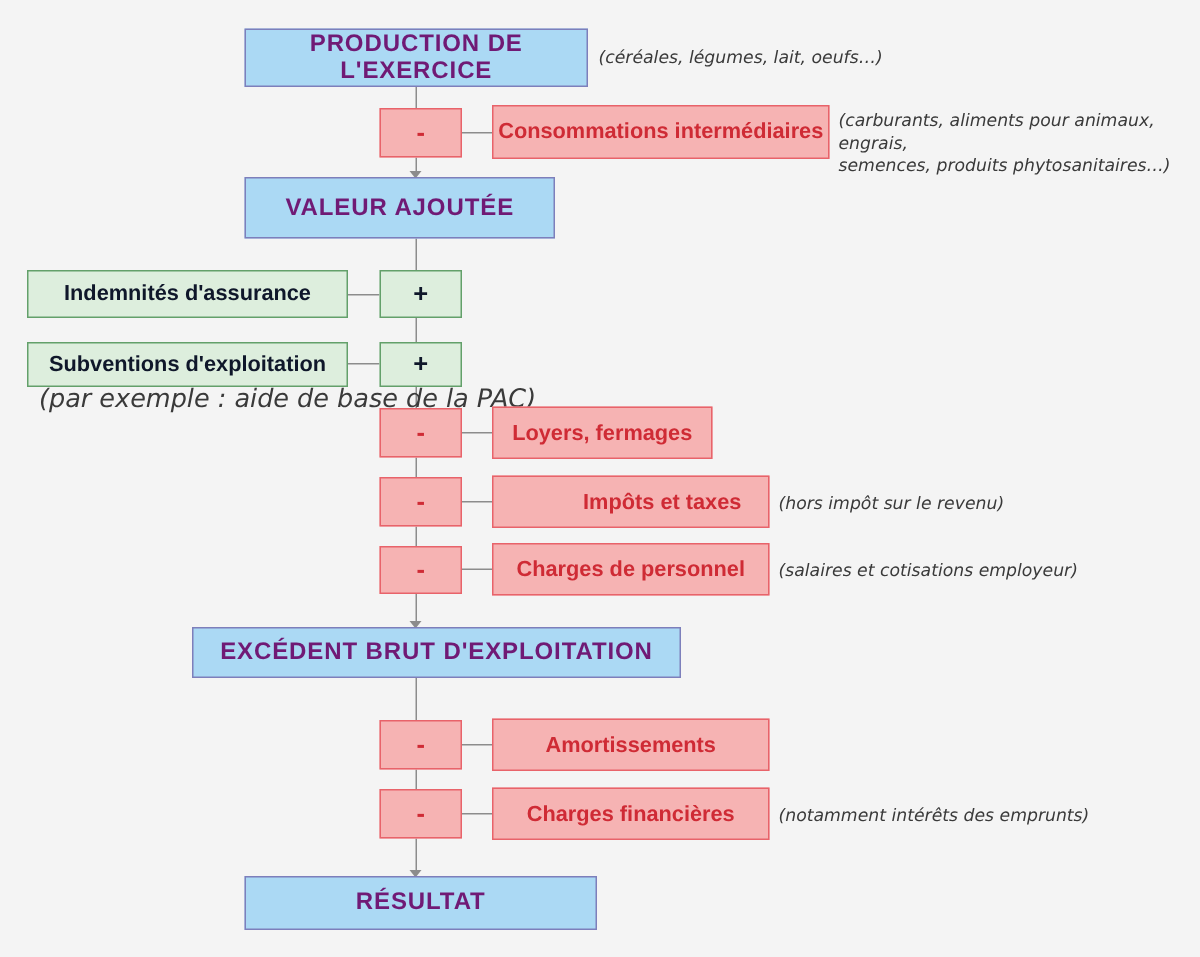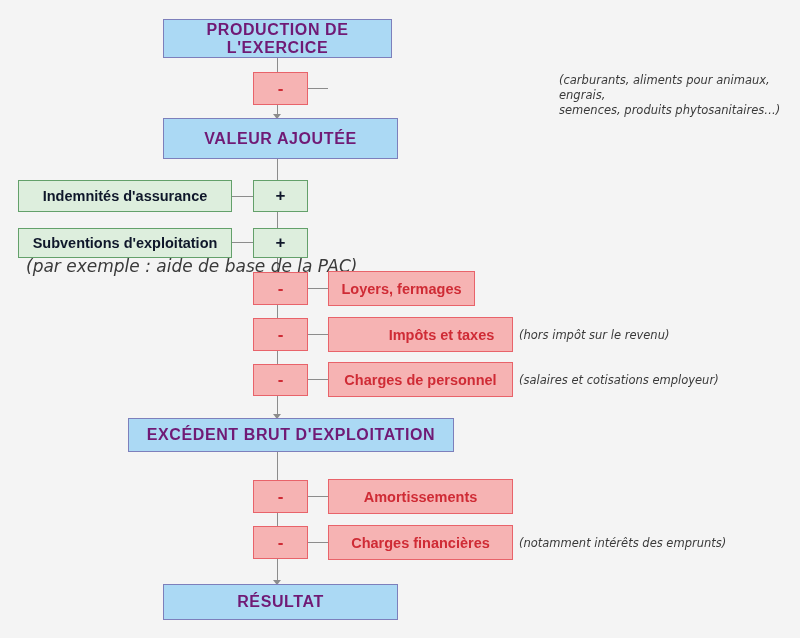--- a/index.html
+++ b/index.html
@@ -128,26 +128,28 @@
 
   <div class="line vline" style="left:277px; top:452px; height:28px;"></div>
   <div class="line hline" style="left:308px; top:496px; width:20px;"></div>
   <div class="line vline" style="left:277px; top:513px; height:13px;"></div>
   <div class="line hline" style="left:308px; top:542px; width:20px;"></div>
 
   <div class="line vline" style="left:277px; top:559px; height:23px;"></div>
   <div class="arrow" style="left:273px; top:580px;"></div>
 
   <div class="node blue" style="left:163px; top:19px; width:229px; height:39px;">PRODUCTION DE L'EXERCICE</div>
+  <div class="note" style="left:399px; top:31px;">(céréales, légumes, lait, oeufs…)</div>
 
   <div class="node red op" style="left:253px; top:72px; width:55px; height:33px;">-</div>
+  <div class="node red" style="left:328px; top:70px; width:225px; height:36px;">Consommations intermédiaires</div>
   <div class="note" style="left:559px; top:73px;">(carburants, aliments pour animaux, engrais,
 semences, produits phytosanitaires…)</div>
 
-  <div class="node blue" style="left:163px; top:118px; width:235px; height:41px;">VALEUR AJOUTÉE</div>
+  <div class="node blue" style="left:163px; top:118px; width:207px; height:41px;">VALEUR AJOUTÉE</div>
 
   <div class="node green" style="left:18px; top:180px; width:214px; height:32px;">Indemnités d'assurance</div>
   <div class="node green op" style="left:253px; top:180px; width:55px; height:32px;">+</div>
 
   <div class="node green" style="left:18px; top:228px; width:214px; height:30px;">Subventions d'exploitation</div>
   <div class="node green op" style="left:253px; top:228px; width:55px; height:30px;">+</div>
   <div class="note below" style="left:26px; top:259px;">(par exemple : aide de base de la PAC)</div>
 
   <div class="node red op" style="left:253px; top:272px; width:55px; height:33px;">-</div>
   <div class="node red" style="left:328px; top:271px; width:147px; height:35px;">Loyers, fermages</div>

